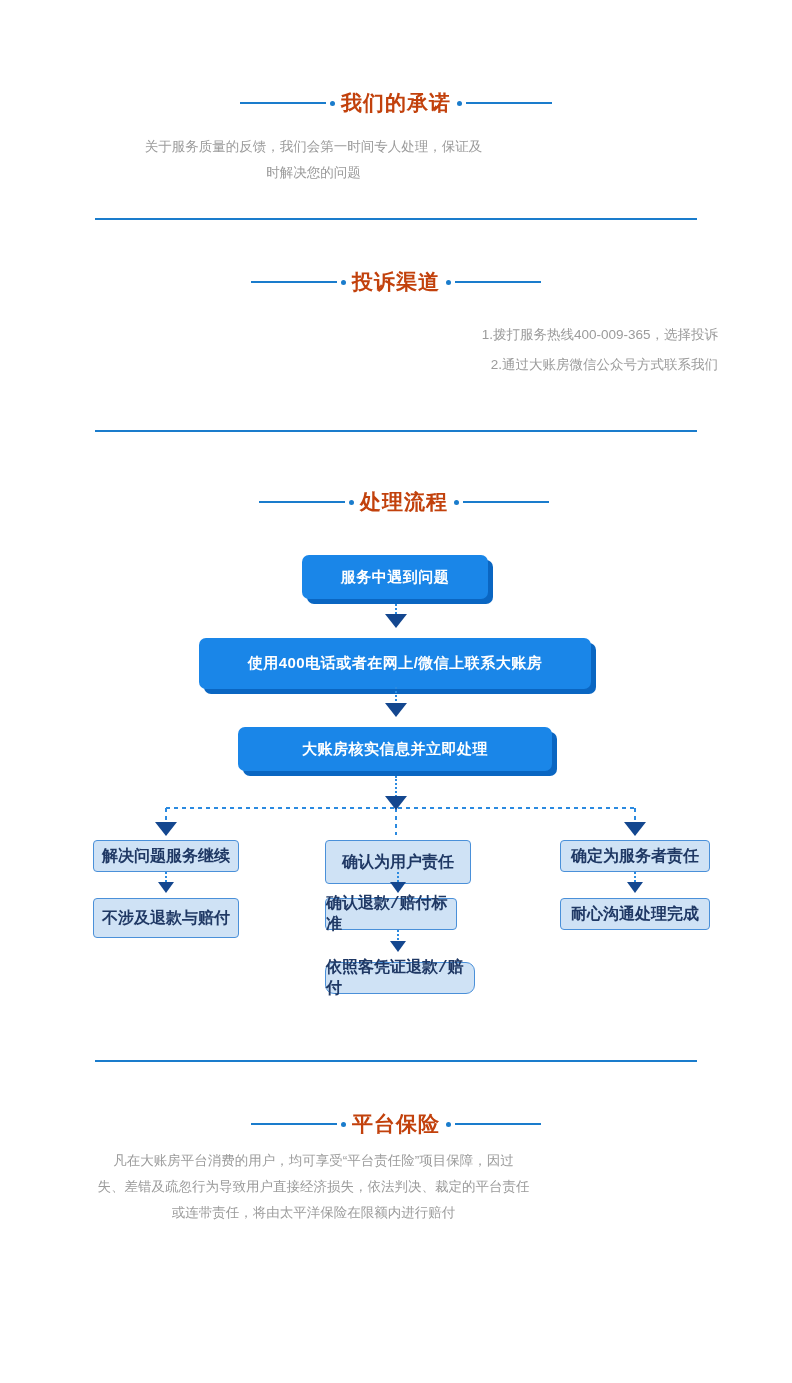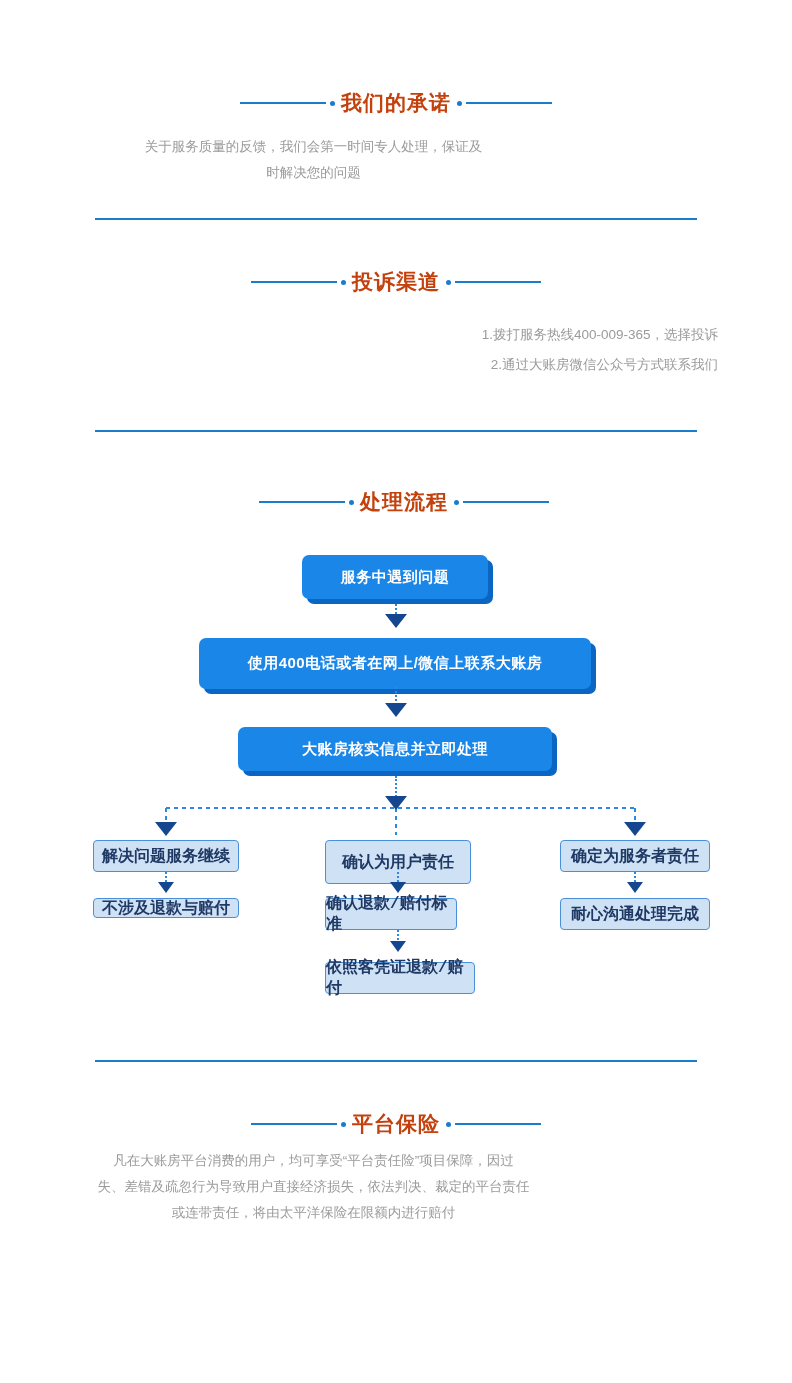--- a/index.html
+++ b/index.html
@@ -193,29 +193,29 @@
     <path d="M396,18 L396,45" stroke="#2b8ae0" stroke-width="2" stroke-dasharray="4 4" fill="none"></path>
   </svg>
 
   <div class="arrow" style="left:155px; top:822px;"></div>
   <div class="arrow" style="left:385px; top:796px;"></div>
   <div class="arrow" style="left:624px; top:822px;"></div>
 
   <div class="node-light" style="left:93px; top:840px; width:146px; height:32px;">解决问题服务继续</div>
   <div class="conn-v" style="left:165px; top:872px; height:14px;"></div>
   <div class="arrow small" style="left:158px; top:882px;"></div>
-  <div class="node-light" style="left:93px; top:898px; width:146px; height:20px;">不涉及退款与赔付</div>
+  <div class="node-light" style="left:93px; top:898px; width:146px; height:40px;">不涉及退款与赔付</div>
 
   <div class="node-light" style="left:325px; top:840px; width:146px; height:44px;">确认为用户责任</div>
   <div class="conn-v" style="left:397px; top:872px; height:14px;"></div>
   <div class="arrow small" style="left:390px; top:882px;"></div>
   <div class="node-light" style="left:325px; top:898px; width:132px; height:32px;">确认退款/赔付标准</div>
   <div class="conn-v" style="left:397px; top:930px; height:14px;"></div>
   <div class="arrow small" style="left:390px; top:941px;"></div>
-  <div class="node-light" style="left:325px; top:962px; width:150px; height:32px;">依照客凭证退款/赔付</div>
+  <div class="node-light" style="left:325px; top:962px; width:150px; height:32px;border-radius:9px;">依照客凭证退款/赔付</div>
 
   <div class="node-light" style="left:560px; top:840px; width:150px; height:32px;">确定为服务者责任</div>
   <div class="conn-v" style="left:634px; top:872px; height:14px;"></div>
   <div class="arrow small" style="left:627px; top:882px;"></div>
   <div class="node-light" style="left:560px; top:898px; width:150px; height:32px;">耐心沟通处理完成</div>
 
 </div>
 
 <div class="divider" style="top:1060px;"></div>
 

